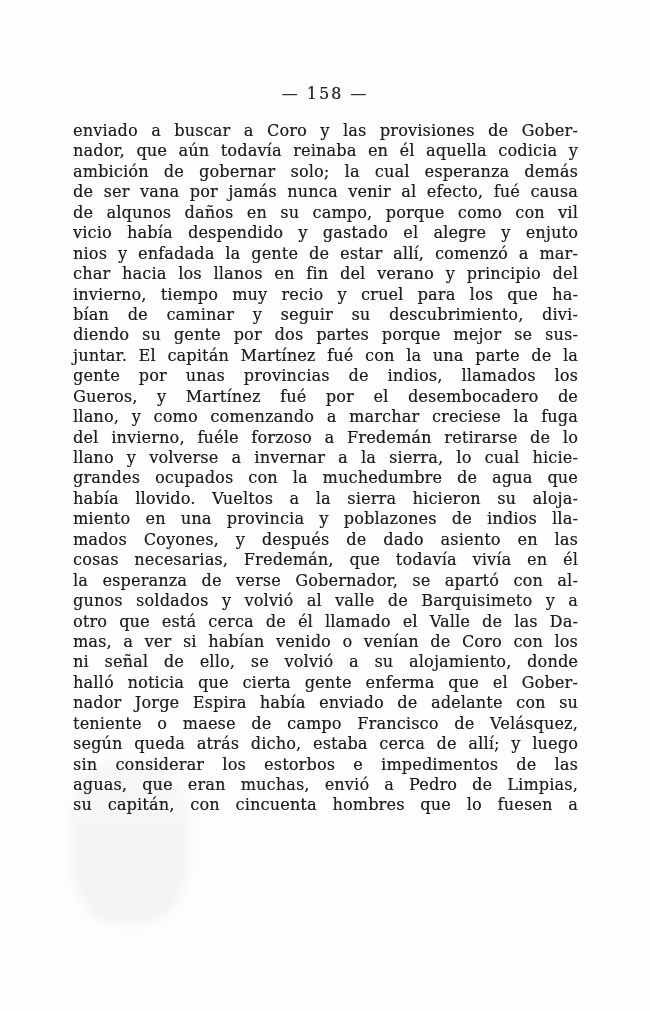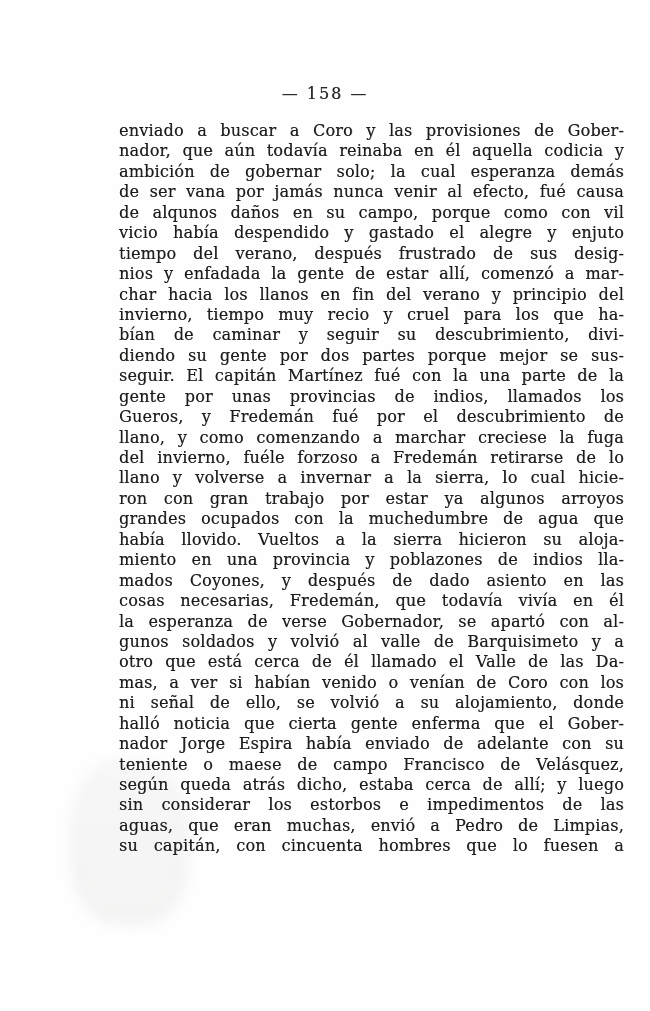--- a/index.html
+++ b/index.html
@@ -33,21 +33,20 @@
     color: #2a2826;
   }
   .page-text {
     position: absolute;
     top: 121px;
     left: 73px;
     width: 505px;
     font-size: 16px;
     line-height: 20.45px;
     letter-spacing: 0.2px;
-    margin-left: 46px;
   }
   .text-line {
     height: 20.45px;
     text-align: justify;
     text-align-last: justify;
     white-space: nowrap;
     overflow: visible;
   }
   
   .page-text, .page-number {
@@ -73,33 +72,31 @@
 <div class="page">
   <div class="page-number">— 158 —</div>
 
   <div class="page-text">
       <div class="text-line">enviado a buscar a Coro y las provisiones de Gober-</div>
       <div class="text-line">nador, que aún todavía reinaba en él aquella codicia y</div>
       <div class="text-line">ambición de gobernar solo; la cual esperanza demás</div>
       <div class="text-line">de ser vana por jamás nunca venir al efecto, fué causa</div>
       <div class="text-line">de alqunos daños en su campo, porque como con vil</div>
       <div class="text-line">vicio había despendido y gastado el alegre y enjuto</div>
-      <div class="text-line">tiempo del verano, después frustrado de sus desig-</div>
       <div class="text-line">nios y enfadada la gente de estar allí, comenzó a mar-</div>
       <div class="text-line">char hacia los llanos en fin del verano y principio del</div>
       <div class="text-line">invierno, tiempo muy recio y cruel para los que ha-</div>
       <div class="text-line">bían de caminar y seguir su descubrimiento, divi-</div>
       <div class="text-line">diendo su gente por dos partes porque mejor se sus-</div>
-      <div class="text-line">seguir. El capitán Martínez fué con la una parte de la</div>
+      <div class="text-line">juntar. El capitán Martínez fué con la una parte de la</div>
       <div class="text-line">gente por unas provincias de indios, llamados los</div>
-      <div class="text-line">Gueros, y Fredemán fué por el descubrimiento de</div>
+      <div class="text-line">Gueros, y Martínez fué por el desembocadero de</div>
       <div class="text-line">llano, y como comenzando a marchar creciese la fuga</div>
       <div class="text-line">del invierno, fuéle forzoso a Fredemán retirarse de lo</div>
       <div class="text-line">llano y volverse a invernar a la sierra, lo cual hicie-</div>
-      <div class="text-line">ron con gran trabajo por estar ya algunos arroyos</div>
       <div class="text-line">grandes ocupados con la muchedumbre de agua que</div>
       <div class="text-line">había llovido. Vueltos a la sierra hicieron su aloja-</div>
       <div class="text-line">miento en una provincia y poblazones de indios lla-</div>
       <div class="text-line">mados Coyones, y después de dado asiento en las</div>
       <div class="text-line">cosas necesarias, Fredemán, que todavía vivía en él</div>
       <div class="text-line">la esperanza de verse Gobernador, se apartó con al-</div>
       <div class="text-line">gunos soldados y volvió al valle de Barquisimeto y a</div>
       <div class="text-line">otro que está cerca de él llamado el Valle de las Da-</div>
       <div class="text-line">mas, a ver si habían venido o venían de Coro con los</div>
       <div class="text-line">ni señal de ello, se volvió a su alojamiento, donde</div>

